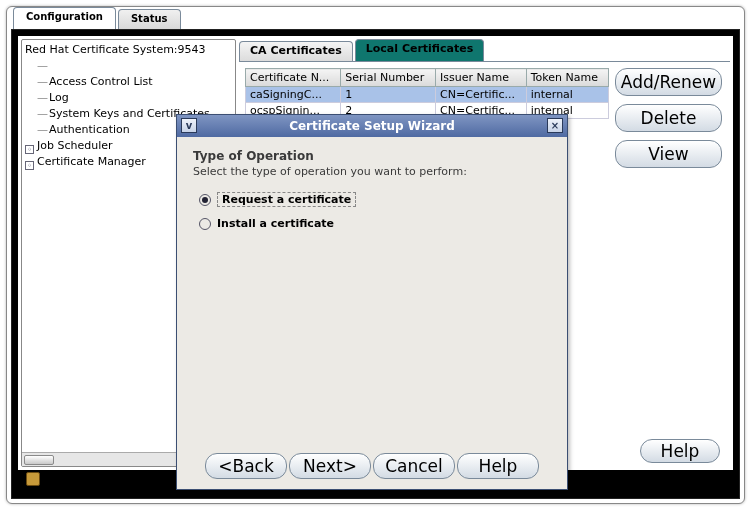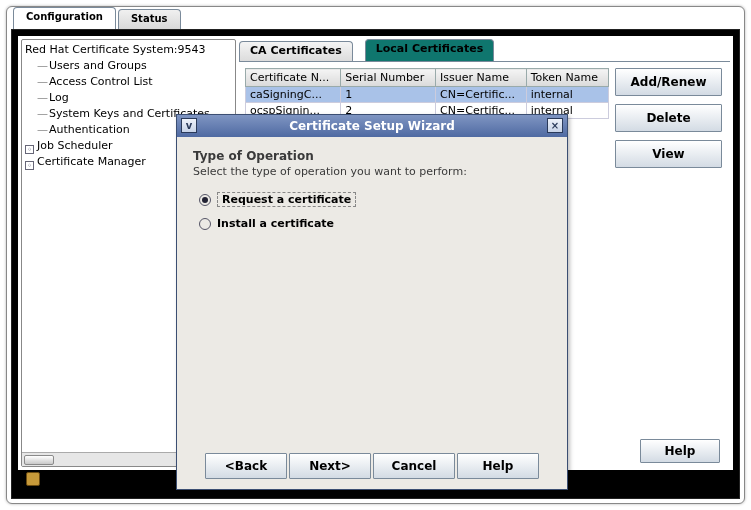--- a/index.html
+++ b/index.html
@@ -91,21 +91,21 @@
   background: linear-gradient(#fff,#c9c9c9);
   border: 1px solid #8a8a8a;
   border-radius: 2px;
 }
 .right-pane {
   flex: 1;
   margin: 3px 3px 3px 0;
   position: relative;
 }
 .sub-tab-bar {
-  display: flex; gap: 12px;
+  display: flex; gap: 2px;
   height: 22px;
   align-items: flex-end;
 }
 .sub-tab {
   border: 1px solid #7a8a9a;
   border-bottom: none;
   border-radius: 4px 4px 0 0;
   height: 20px; line-height: 18px;
   padding: 0 10px;
   background: linear-gradient(#f4f4f4,#dcdcdc);
@@ -120,24 +120,24 @@
 }
 .table-wrap { flex: 1; padding: 6px; }
 .button-col {
   width: 115px;
   padding: 6px 8px 0 0;
   display: flex; flex-direction: column; gap: 8px;
 }
 .jbtn {
   height: 28px;
   border: 1px solid #7a8a9a;
-  border-radius: 1px;
+  border-radius: 12px;
   background: linear-gradient(#ffffff,#d3dbe4);
-  font-weight: bold;
-  font-size: 12px;
+  font-weight: normal;
+  font-size: 17px;
   display: flex; align-items: center; justify-content: center;
   cursor: default;
 }
 table.cert-table {
   border-collapse: collapse;
   width: 100%;
   font-size: 11px;
 }
 table.cert-table th {
   background: linear-gradient(#f4f4f4,#dadada);
@@ -245,21 +245,20 @@
     <div class="inner-body">
 
       <div class="tree-pane">
         <div class="tree-root">
           <div class="tree-line">
             <span>Red Hat Certificate System:9543</span>
           </div>
           <div class="tree-children">
             <div class="tree-line">
                 <span class="dash">—</span>
-                <span>Users and Groups</span>
               </div>
             <div class="tree-line">
                 <span class="dash">—</span>
                 <span>Access Control List</span>
               </div>
             <div class="tree-line">
                 <span class="dash">—</span>
                 <span>Log</span>
               </div>
             <div class="tree-line">

